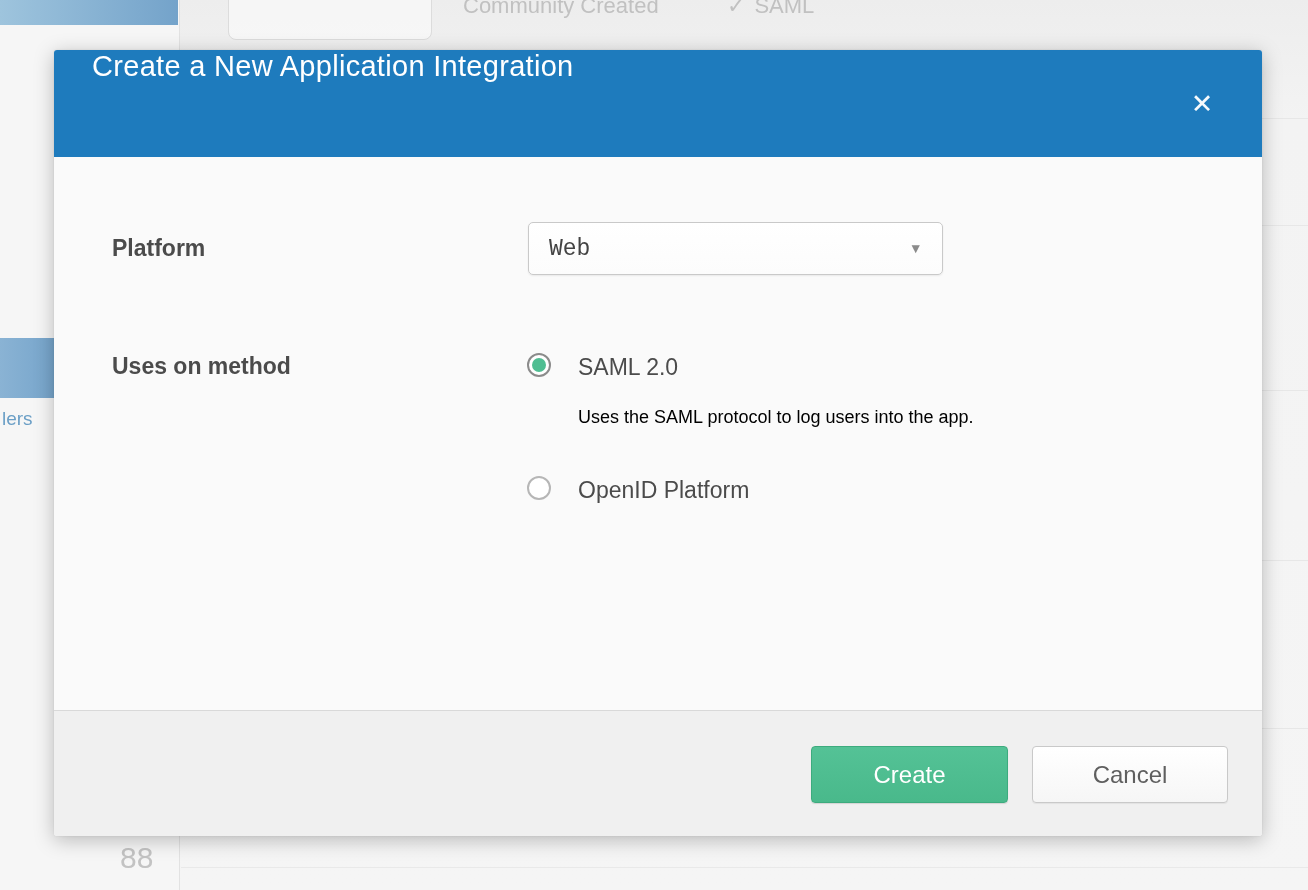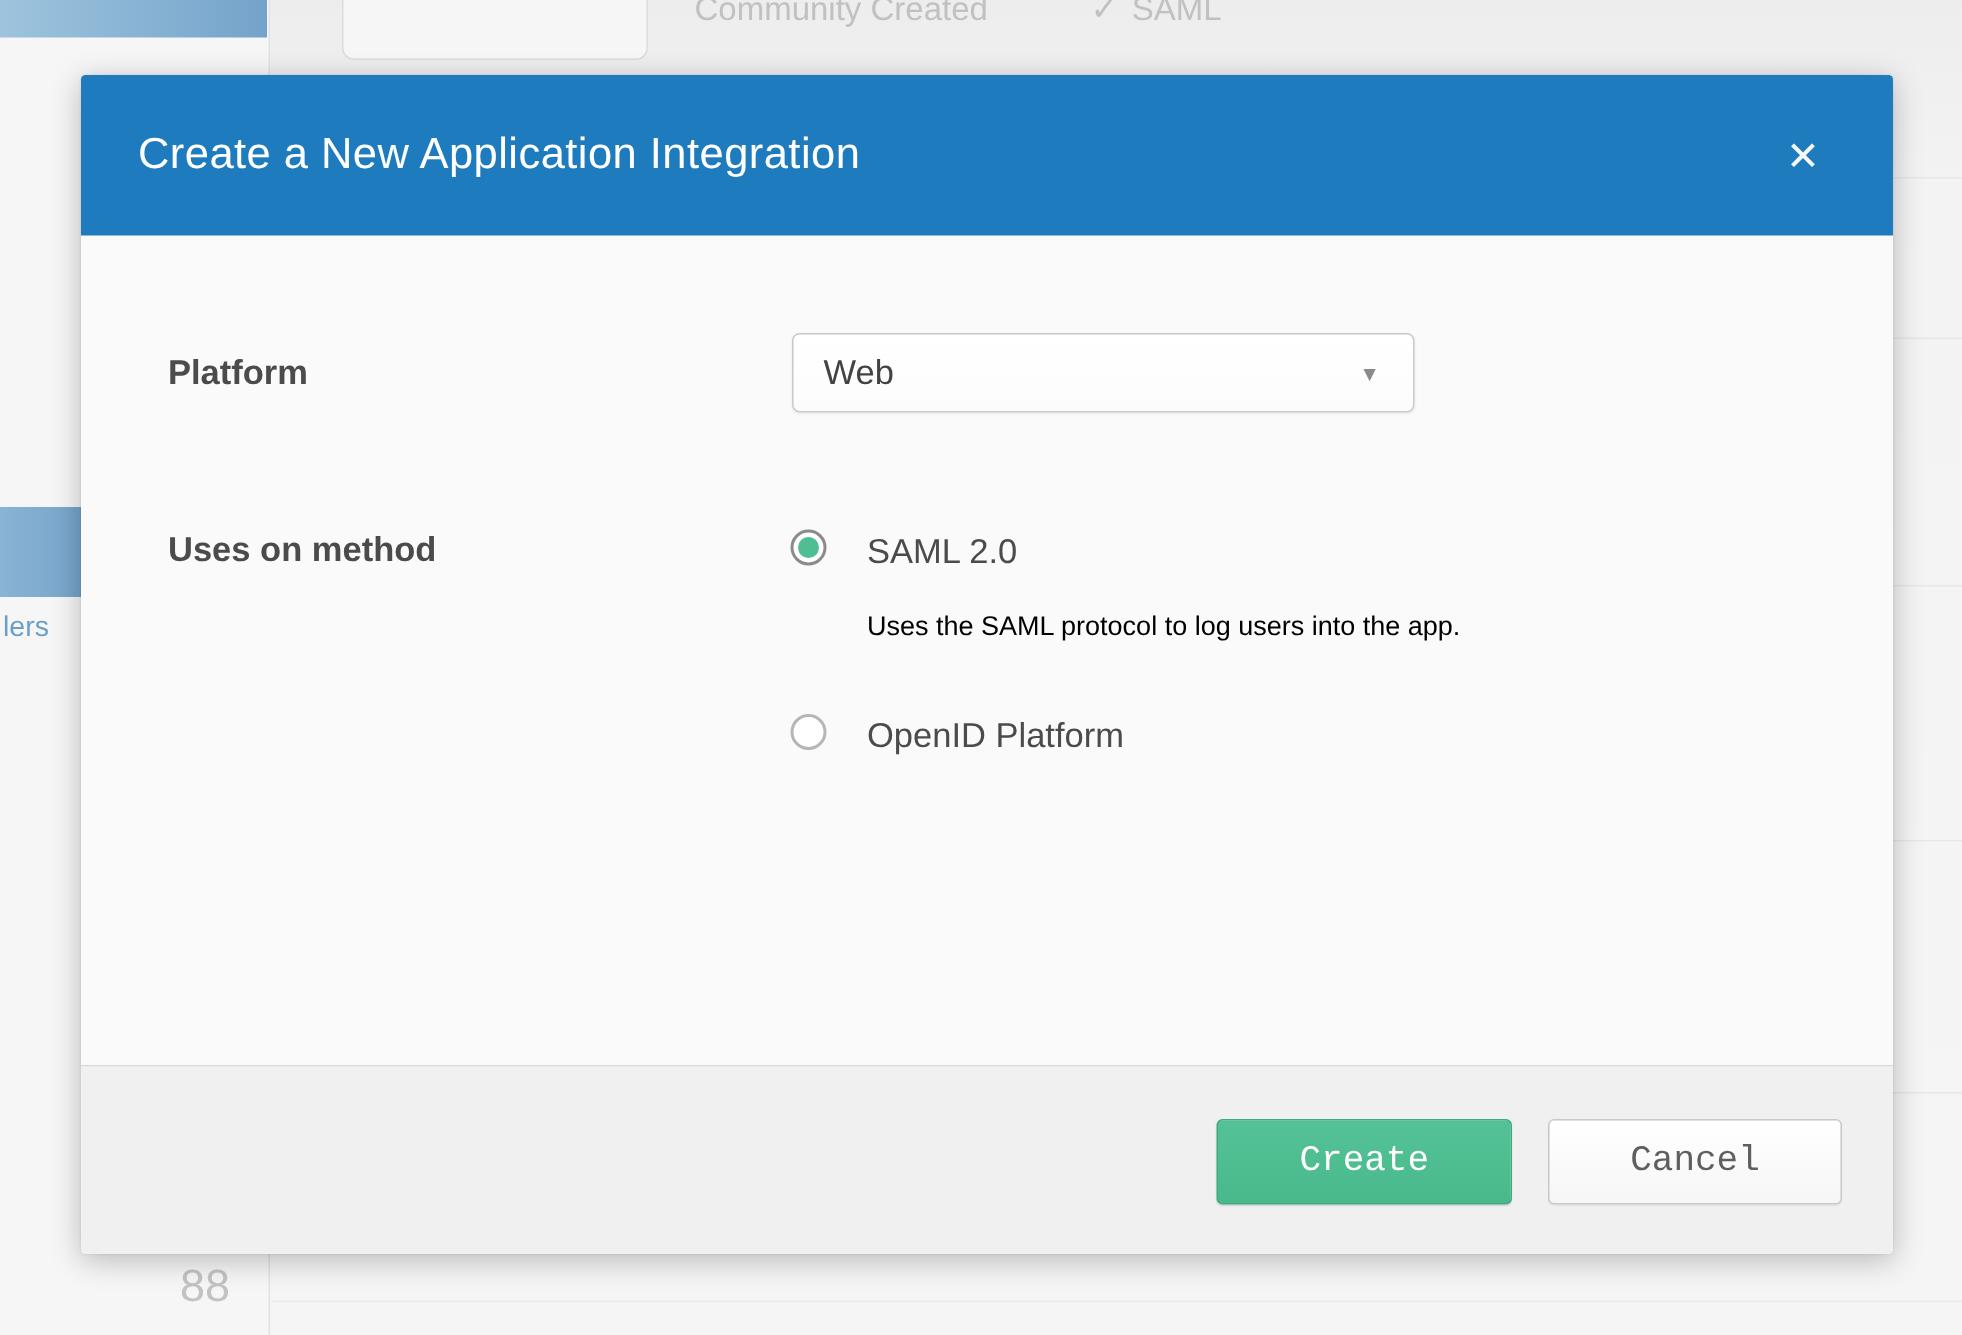--- a/index.html
+++ b/index.html
@@ -30,50 +30,50 @@
   .bg-toprow{position:absolute;top:-7px;font-size:22px;color:#c1c1c1;white-space:nowrap;}
   .bg-community{left:463px;}
   .bg-saml{left:727px;}
   .bg-saml .chk{margin-right:9px;}
   .bg-rows{position:absolute;left:1150px;right:0;top:0;height:890px;}
   .bg-rows div{position:absolute;left:0;right:0;height:1px;background:#e7e7e7;}
   
   .modal{position:absolute;left:54px;top:50px;width:1208px;height:786px;background:#fafafa;
     border-radius:3px;box-shadow:0 4px 20px rgba(0,0,0,.25),0 0 2px rgba(0,0,0,.1);}
   .modal-header{position:absolute;left:0;top:0;right:0;height:107px;background:var(--header-blue);
-    border-radius:3px 3px 0 0;display:flex;align-items:center;padding-left:38px;}
+    border-radius:3px 3px 0 0;display:flex;align-items:flex-start;padding-left:38px;}
   .modal-title{color:#ffffff;font-size:29px;font-weight:400;letter-spacing:.3px;}
   .modal-close{position:absolute;right:42px;top:36px;width:36px;height:36px;color:rgba(255,255,255,.96);
     font-size:27px;line-height:36px;text-align:center;cursor:pointer;}
   .field-label{position:absolute;left:58px;font-size:23px;font-weight:600;color:#4b4b4b;}
   .label-platform{top:185px;}
   .label-signon{top:303px;}
   .select{position:absolute;left:474px;top:172px;width:415px;height:53px;background:linear-gradient(#ffffff,#fcfcfc);
     border:1px solid #c9c9c9;border-radius:5px;box-shadow:0 1px 2px rgba(0,0,0,.07);cursor:pointer;
-    display:flex;align-items:center;padding:16px 20px;}
+    display:flex;align-items:center;padding:16px 20px;font-family:Liberation Mono, monospace;}
   .select-value{font-size:23px;color:#434343;}
   .select-caret{position:absolute;right:22px;top:50%;transform:translateY(-50%);font-size:14px;color:#8b8b8b;}
   .radio-circle{position:absolute;left:473px;width:24px;height:24px;border-radius:50%;background:#ffffff;cursor:pointer;}
   .radio-circle.selected{border:2px solid #8b8b8b;}
   .radio-circle.unselected{border:2px solid #b6b6b6;}
   .radio-circle .dot{display:none;}
   .radio-circle.selected .dot{display:block;position:absolute;left:50%;top:50%;width:14px;height:14px;margin:-7px 0 0 -7px;
     border-radius:50%;background:var(--accent-green);}
   .radio-1{top:303px;}
   .radio-2{top:426px;}
   .radio-label{position:absolute;left:524px;font-size:23px;color:#4b4b4b;cursor:pointer;}
   .radio-label-1{top:304px;}
   .radio-label-2{top:427px;}
   .radio-desc{position:absolute;left:524px;font-size:18px;color:#000000;line-height:36px;}
   .radio-desc-1{top:349px;}
   .radio-desc-2{top:473px;width:600px;}
   .modal-footer{position:absolute;left:0;right:0;bottom:0;height:126px;background:#f0f0f0;
     border-top:1px solid #d9d9d9;border-radius:0 0 3px 3px;}
   .btn{position:absolute;top:35px;height:57px;border-radius:4px;font-size:24px;text-align:center;
-    line-height:55px;cursor:pointer;font-family:Liberation Mono, monospace;}
+    line-height:55px;cursor:pointer;font-family:Liberation Sans, sans-serif;}
   .btn-create{left:757px;width:197px;color:#ffffff;
     background:linear-gradient(#54c296,#49b98b);border:1px solid #3dab7e;box-shadow:0 1px 1px rgba(0,0,0,.12);}
   .btn-cancel{left:978px;width:196px;color:#5f5f5f;
     background:linear-gradient(#ffffff,#f6f6f6);border:1px solid #c9c9c9;box-shadow:0 1px 1px rgba(0,0,0,.06);}
 </style>
 </head>
 <body>
 
 <div class="page-bg"></div>
 <div class="left-col"></div>

